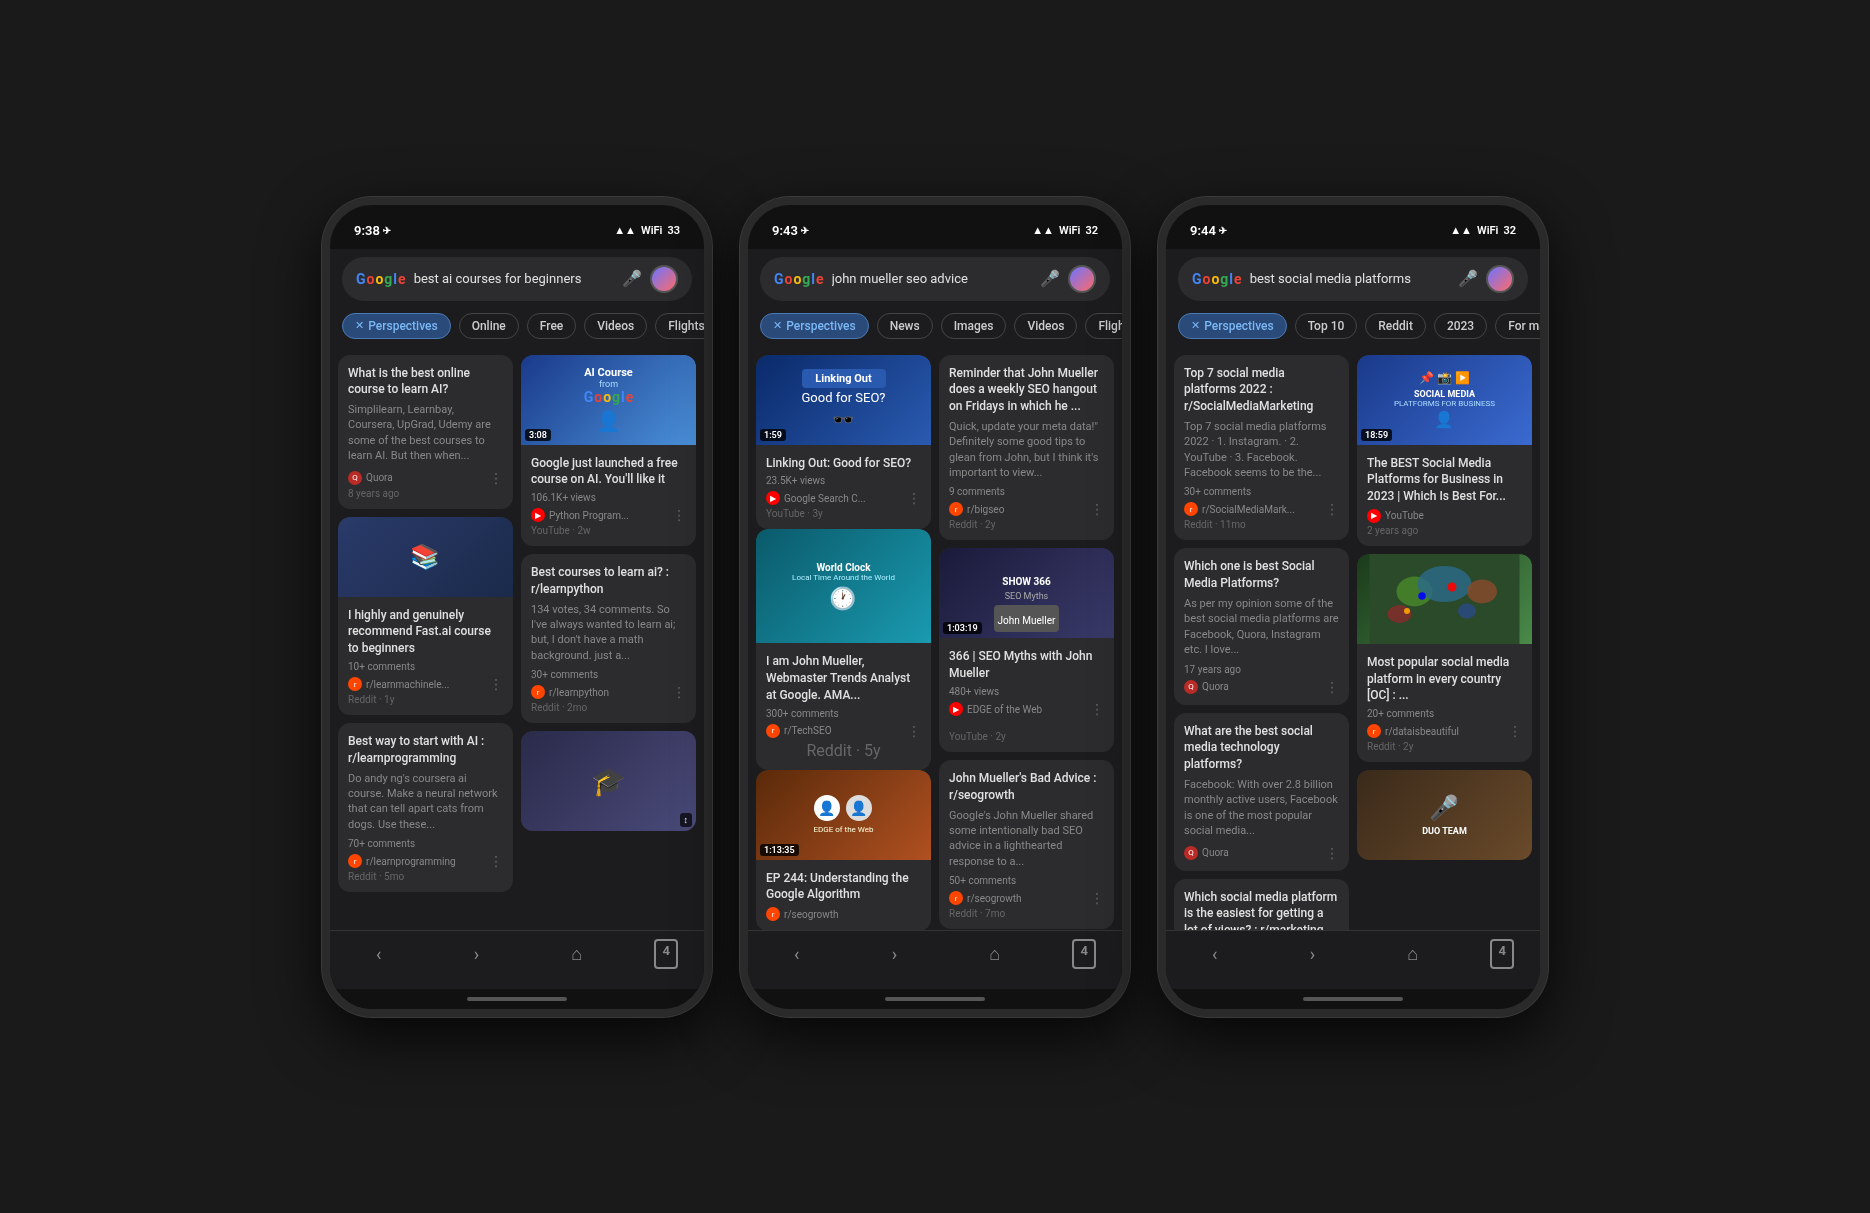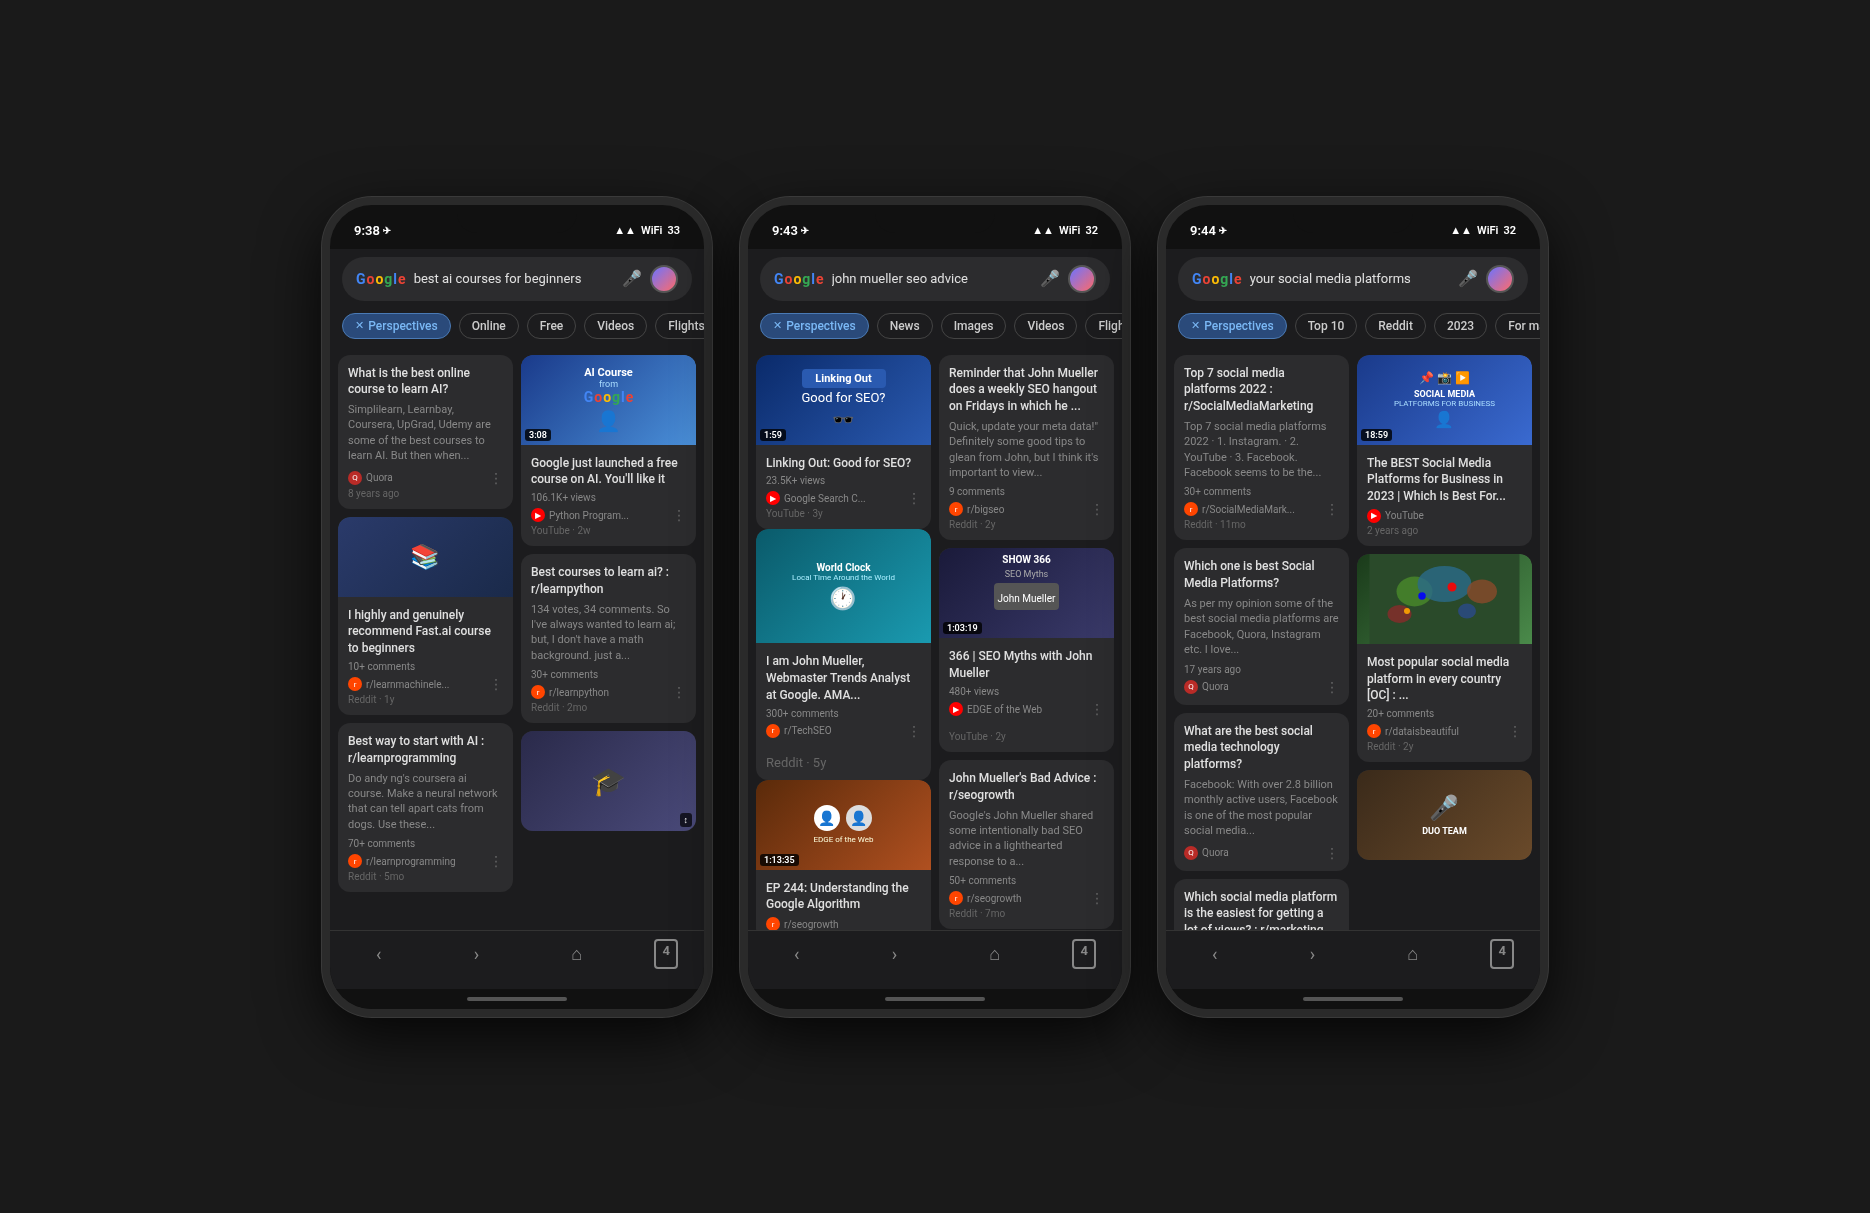--- a/index.html
+++ b/index.html
@@ -509,21 +509,21 @@
               <div class="card-text">
                 <div class="card-title">I am John Mueller, Webmaster Trends Analyst at Google. AMA...</div>
                 <div class="comments-count">300+ comments</div>
                 <div class="card-meta">
                   <div class="card-source">
                     <div class="source-icon reddit">r</div>
                     <span>r/TechSEO</span>
                   </div>
                   <span class="three-dots">⋮</span>
                 </div>
-                <div style="color:#666;font-size:13px;margin-top:16px;">Reddit · 5y</div>
+                <div style="color:#666;font-size:16px;margin-top:2px;text-align:center;">Reddit · 5y</div>
               </div>
             </div>
             <div class="result-card">
               <div style="position:relative;height:90px;border-radius:12px 12px 0 0;overflow:hidden;">
                 <div style="position:absolute;inset:0;background:linear-gradient(135deg,#5a2a0a,#b05020);display:flex;align-items:center;justify-content:center;">
                   <div style="text-align:center;color:white;padding:6px;">
                     <div style="display:flex;align-items:center;gap:6px;justify-content:center;">
                       <div style="width:26px;height:26px;border-radius:50%;background:#fff;display:flex;align-items:center;justify-content:center;overflow:hidden;">
                         <span style="font-size:14px;">👤</span>
                       </div>
@@ -559,21 +559,21 @@
                     <div class="source-icon reddit">r</div>
                     <span>r/bigseo</span>
                   </div>
                   <span class="three-dots">⋮</span>
                 </div>
                 <div style="color:#666;font-size:10px;margin-top:2px;">Reddit · 2y</div>
               </div>
             </div>
             <div class="result-card">
               <div style="position:relative;height:90px;border-radius:12px 12px 0 0;overflow:hidden;">
-                <div style="position:absolute;inset:0;background:linear-gradient(135deg,#1a1a3a,#3a3a6a);display:flex;align-items:flex-start;justify-content:center;">
+                <div style="position:absolute;inset:0;background:linear-gradient(135deg,#1a1a3a,#3a3a6a);display:flex;align-items:flex-end;justify-content:center;">
                   <div style="text-align:center;padding:6px;">
                     <div style="color:#fff;font-size:10px;font-weight:700;margin-bottom:4px;">SHOW 366</div>
                     <div style="color:#aaa;font-size:9px;">SEO Myths</div>
                     <div style="background:#555;border-radius:4px;padding:4px;margin-top:4px;">
                       <span style="color:#fff;font-size:10px;">John Mueller</span>
                     </div>
                   </div>
                 </div>
                 <div class="video-duration">1:03:19</div>
               </div>
@@ -637,21 +637,21 @@
       <div class="search-bar-container">
         <div class="search-bar">
           <div class="google-logo">
             <span class="g-b">G</span>
               <span class="g-r">o</span>
               <span class="g-y">o</span>
               <span class="g-g">g</span>
               <span class="g-b">l</span>
               <span class="g-r">e</span>
           </div>
-          <span class="search-text">your social media platforms</span>
+          <span class="search-text">best social media platforms</span>
           <span class="mic-icon">🎤</span>
           <div class="avatar"></div>
         </div>
       </div>
       <div class="filter-tabs">
         <div class="filter-tab active">
           <span class="x-icon">✕</span>
             <span>Perspectives</span>
         </div>
         <div class="filter-tab">

